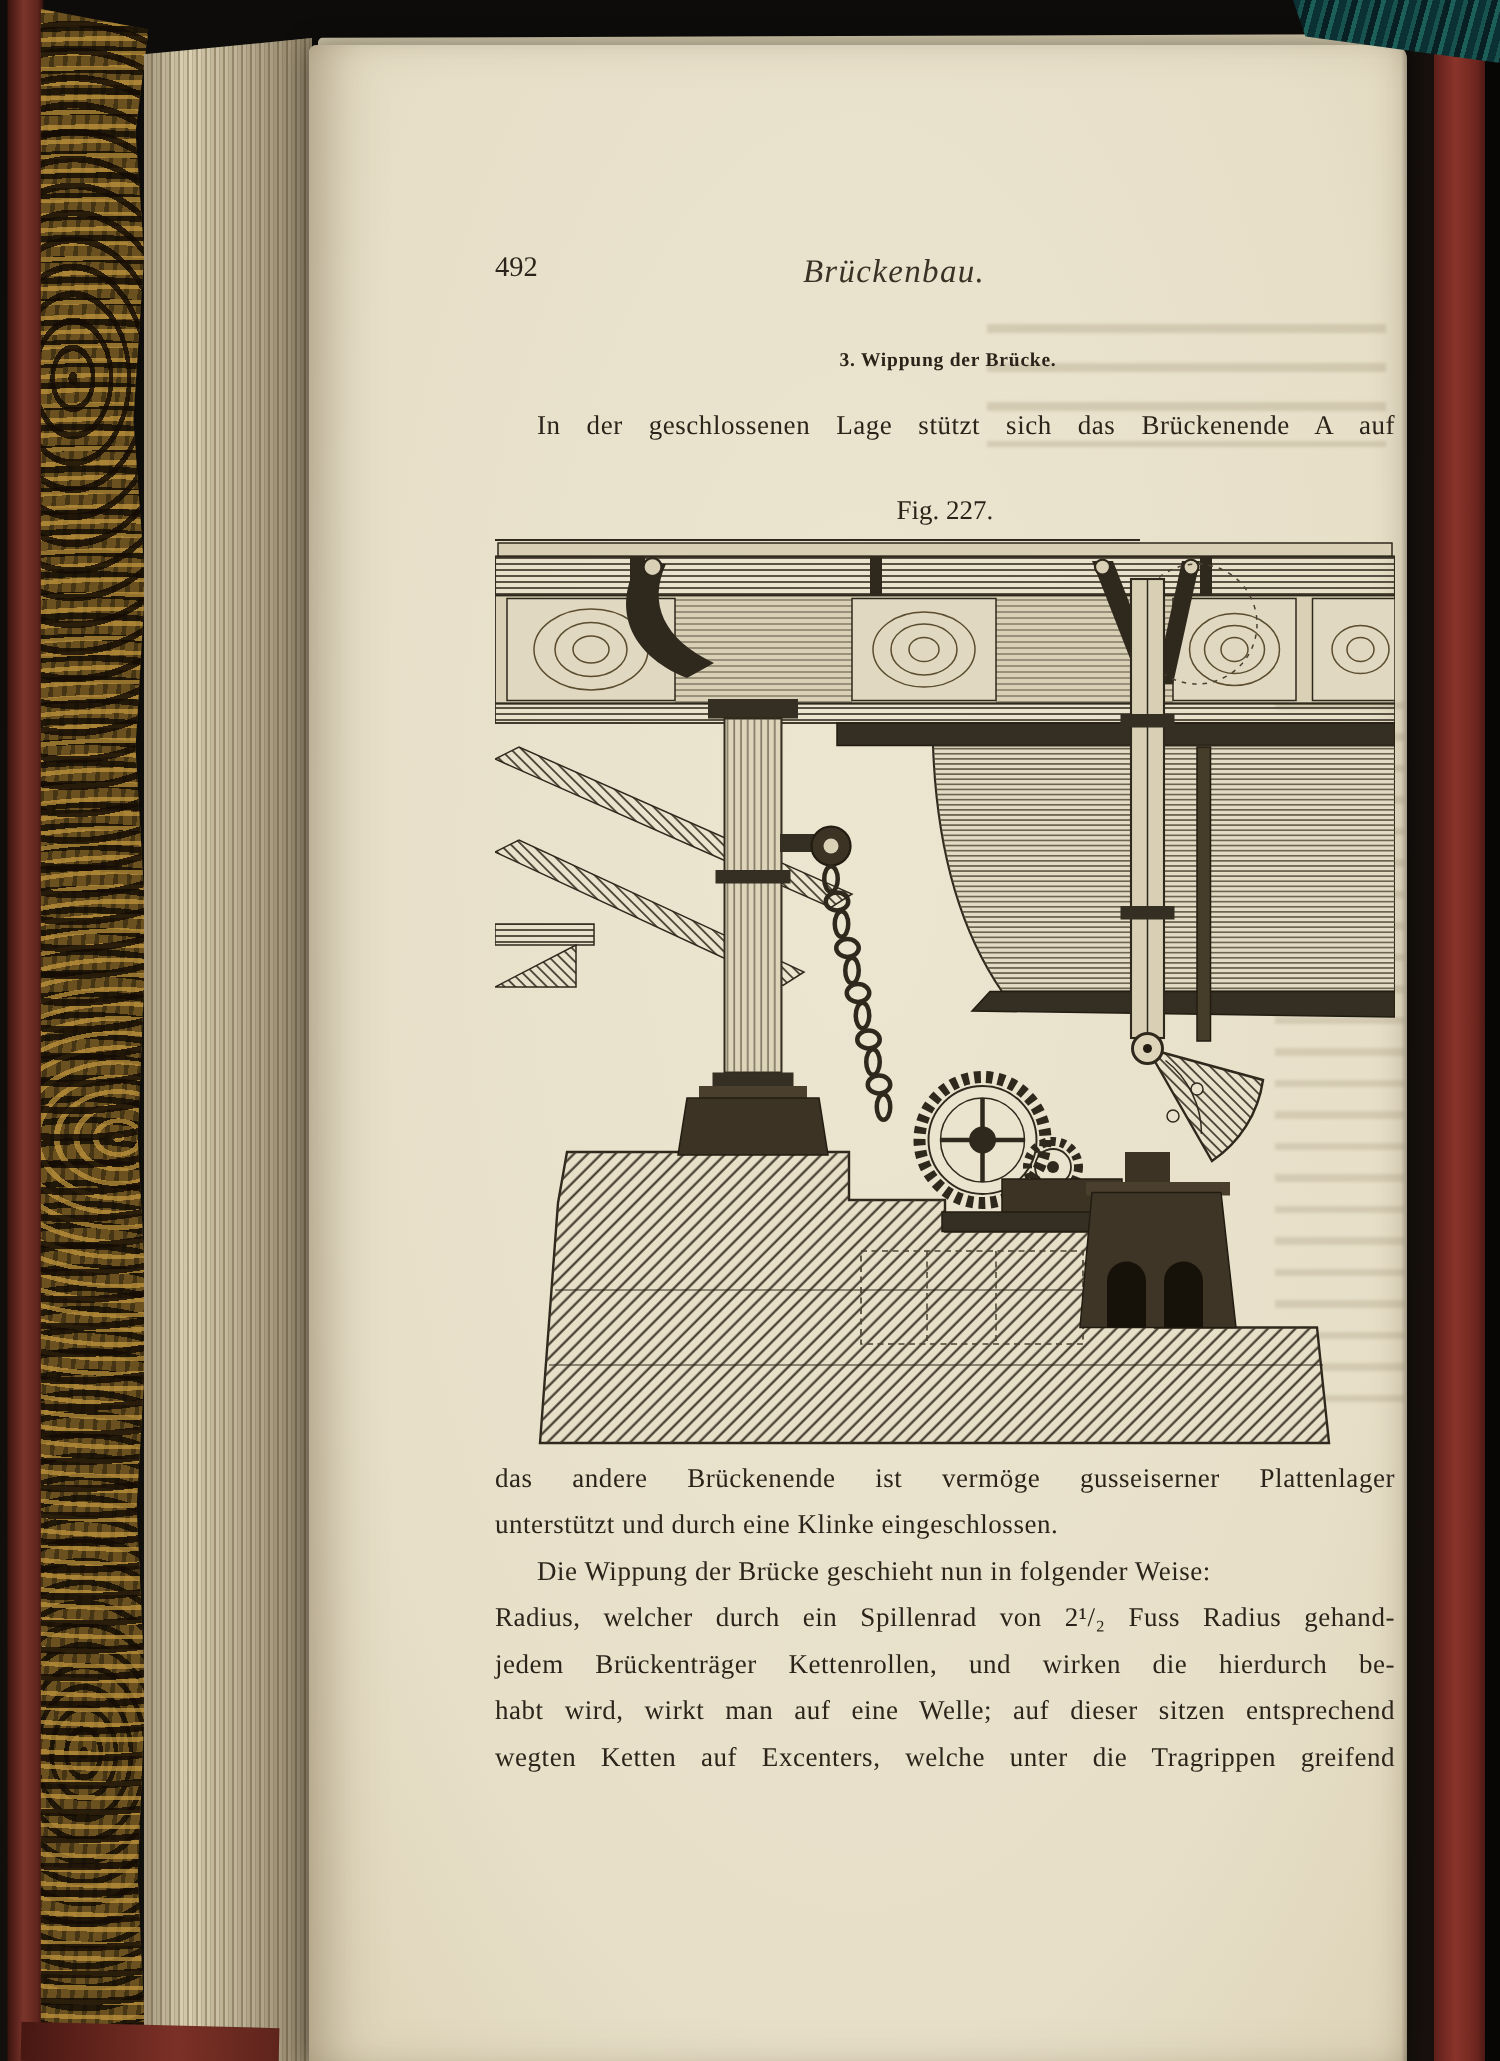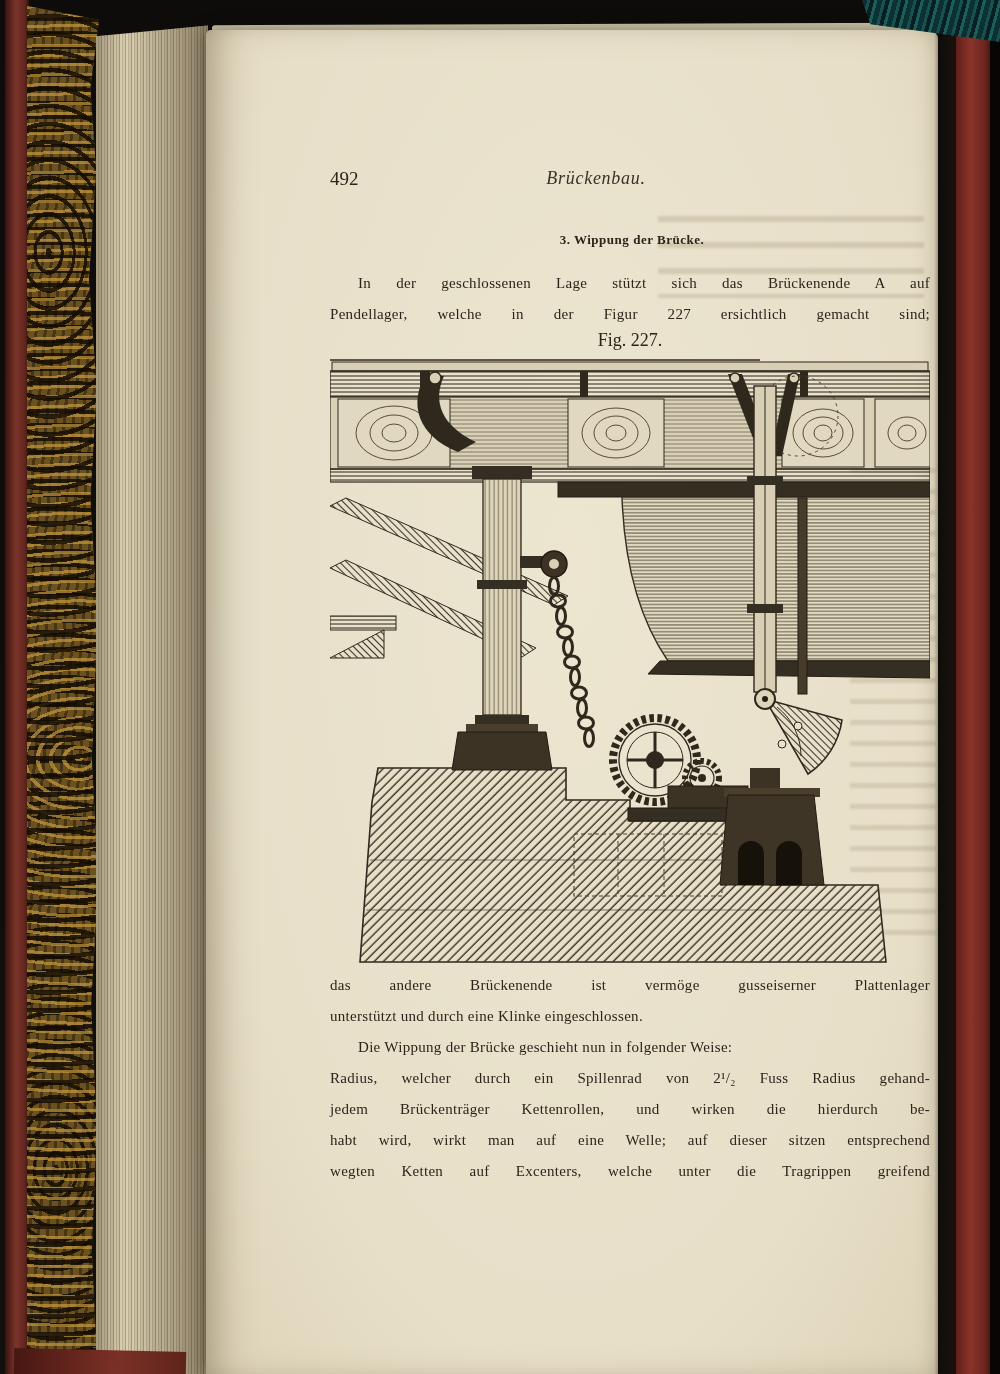--- a/index.html
+++ b/index.html
@@ -37,28 +37,28 @@
   .teal-corner{position:absolute;left:862px;top:0;width:138px;height:42px;z-index:6;
     background:repeating-linear-gradient(105deg,#0c3134 0 5px,#17524e 5px 8px,#081f23 8px 12px,#1c5f58 12px 15px);
     clip-path:polygon(0 0,100% 0,100% 100%,6% 58%);}
 
   
   .page{position:absolute;left:206px;top:30px;width:732px;height:1344px;z-index:3;
     background:radial-gradient(ellipse at 50% 40%, #ece5d0 0%, #e7dfc8 70%, #ddd3b8 100%);
     box-shadow:inset 26px 0 40px -20px rgba(95,75,45,.5), inset -14px 0 22px -14px rgba(95,75,45,.35), 0 0 18px rgba(0,0,0,.4);
     border-radius:5px 9px 0 0;}
   .col{position:absolute;left:124px;width:600px;}
-  .page-text{color:#2c241a;font-size:15px;line-height:31px;letter-spacing:.02em;}
+  .page-text{color:#2c241a;font-size:18px;line-height:31px;letter-spacing:.02em;}
   .jline{text-align:justify;text-align-last:justify;}
   .lline{text-align:left;}
   .indent{text-indent:28px;}
   .header-row{top:138px;height:28px;}
   .page-number{position:absolute;left:0;top:0;font-size:19px;color:#2c241a;}
   .running-header{position:absolute;left:0;right:0;text-align:center;transform:translateX(-34px);
-    font-style:italic;font-size:18px;color:#3a3226;letter-spacing:.04em;}
+    font-style:italic;font-size:22px;color:#3a3226;letter-spacing:.04em;}
   .section-heading{top:202px;text-align:center;transform:translateX(2px);
     font-weight:bold;font-size:13px;color:#2c241a;letter-spacing:.04em;}
   .p1{top:238px;} .figcap{top:300px;text-align:center;font-size:18px;color:#2c241a;}
   .figure-wrap{position:absolute;left:124px;top:328px;width:600px;height:612px;}
   .p2{top:940px;} .p3{top:1002px;} .p4{top:1033px;}
 
   
   .ghost{position:absolute;opacity:.33;filter:blur(1.1px);pointer-events:none;}
   .ghost1{left:452px;top:186px;width:266px;height:82px;
     background:repeating-linear-gradient(180deg, rgba(125,108,78,.6) 0 6px, rgba(0,0,0,0) 6px 26px);}
@@ -88,21 +88,20 @@
 
     <div class="col header-row" style="position:absolute;">
       <span class="page-number">492</span>
       <span class="running-header">Brückenbau.</span>
     </div>
 
     <div class="col section-heading" style="position:absolute;">3. Wippung der Brücke.</div>
 
     <div class="col page-text p1" style="position:absolute;">
       <div class="jline indent">In der geschlossenen Lage stützt sich das Brückenende A auf</div>
-      <div class="jline">Pendellager, welche in der Figur 227 ersichtlich gemacht sind;</div>
     </div>
 
     <div class="col figcap" style="position:absolute;">Fig. 227.</div>
 
     <div class="figure-wrap">
       <svg viewBox="0 0 600 610" width="600" height="610">
         <defs>
           <pattern id="pHH" width="4" height="4" patternUnits="userSpaceOnUse">
               <path d="M0 2 H4" stroke="#3b3426" stroke-width="1.1"></path>
             </pattern>

